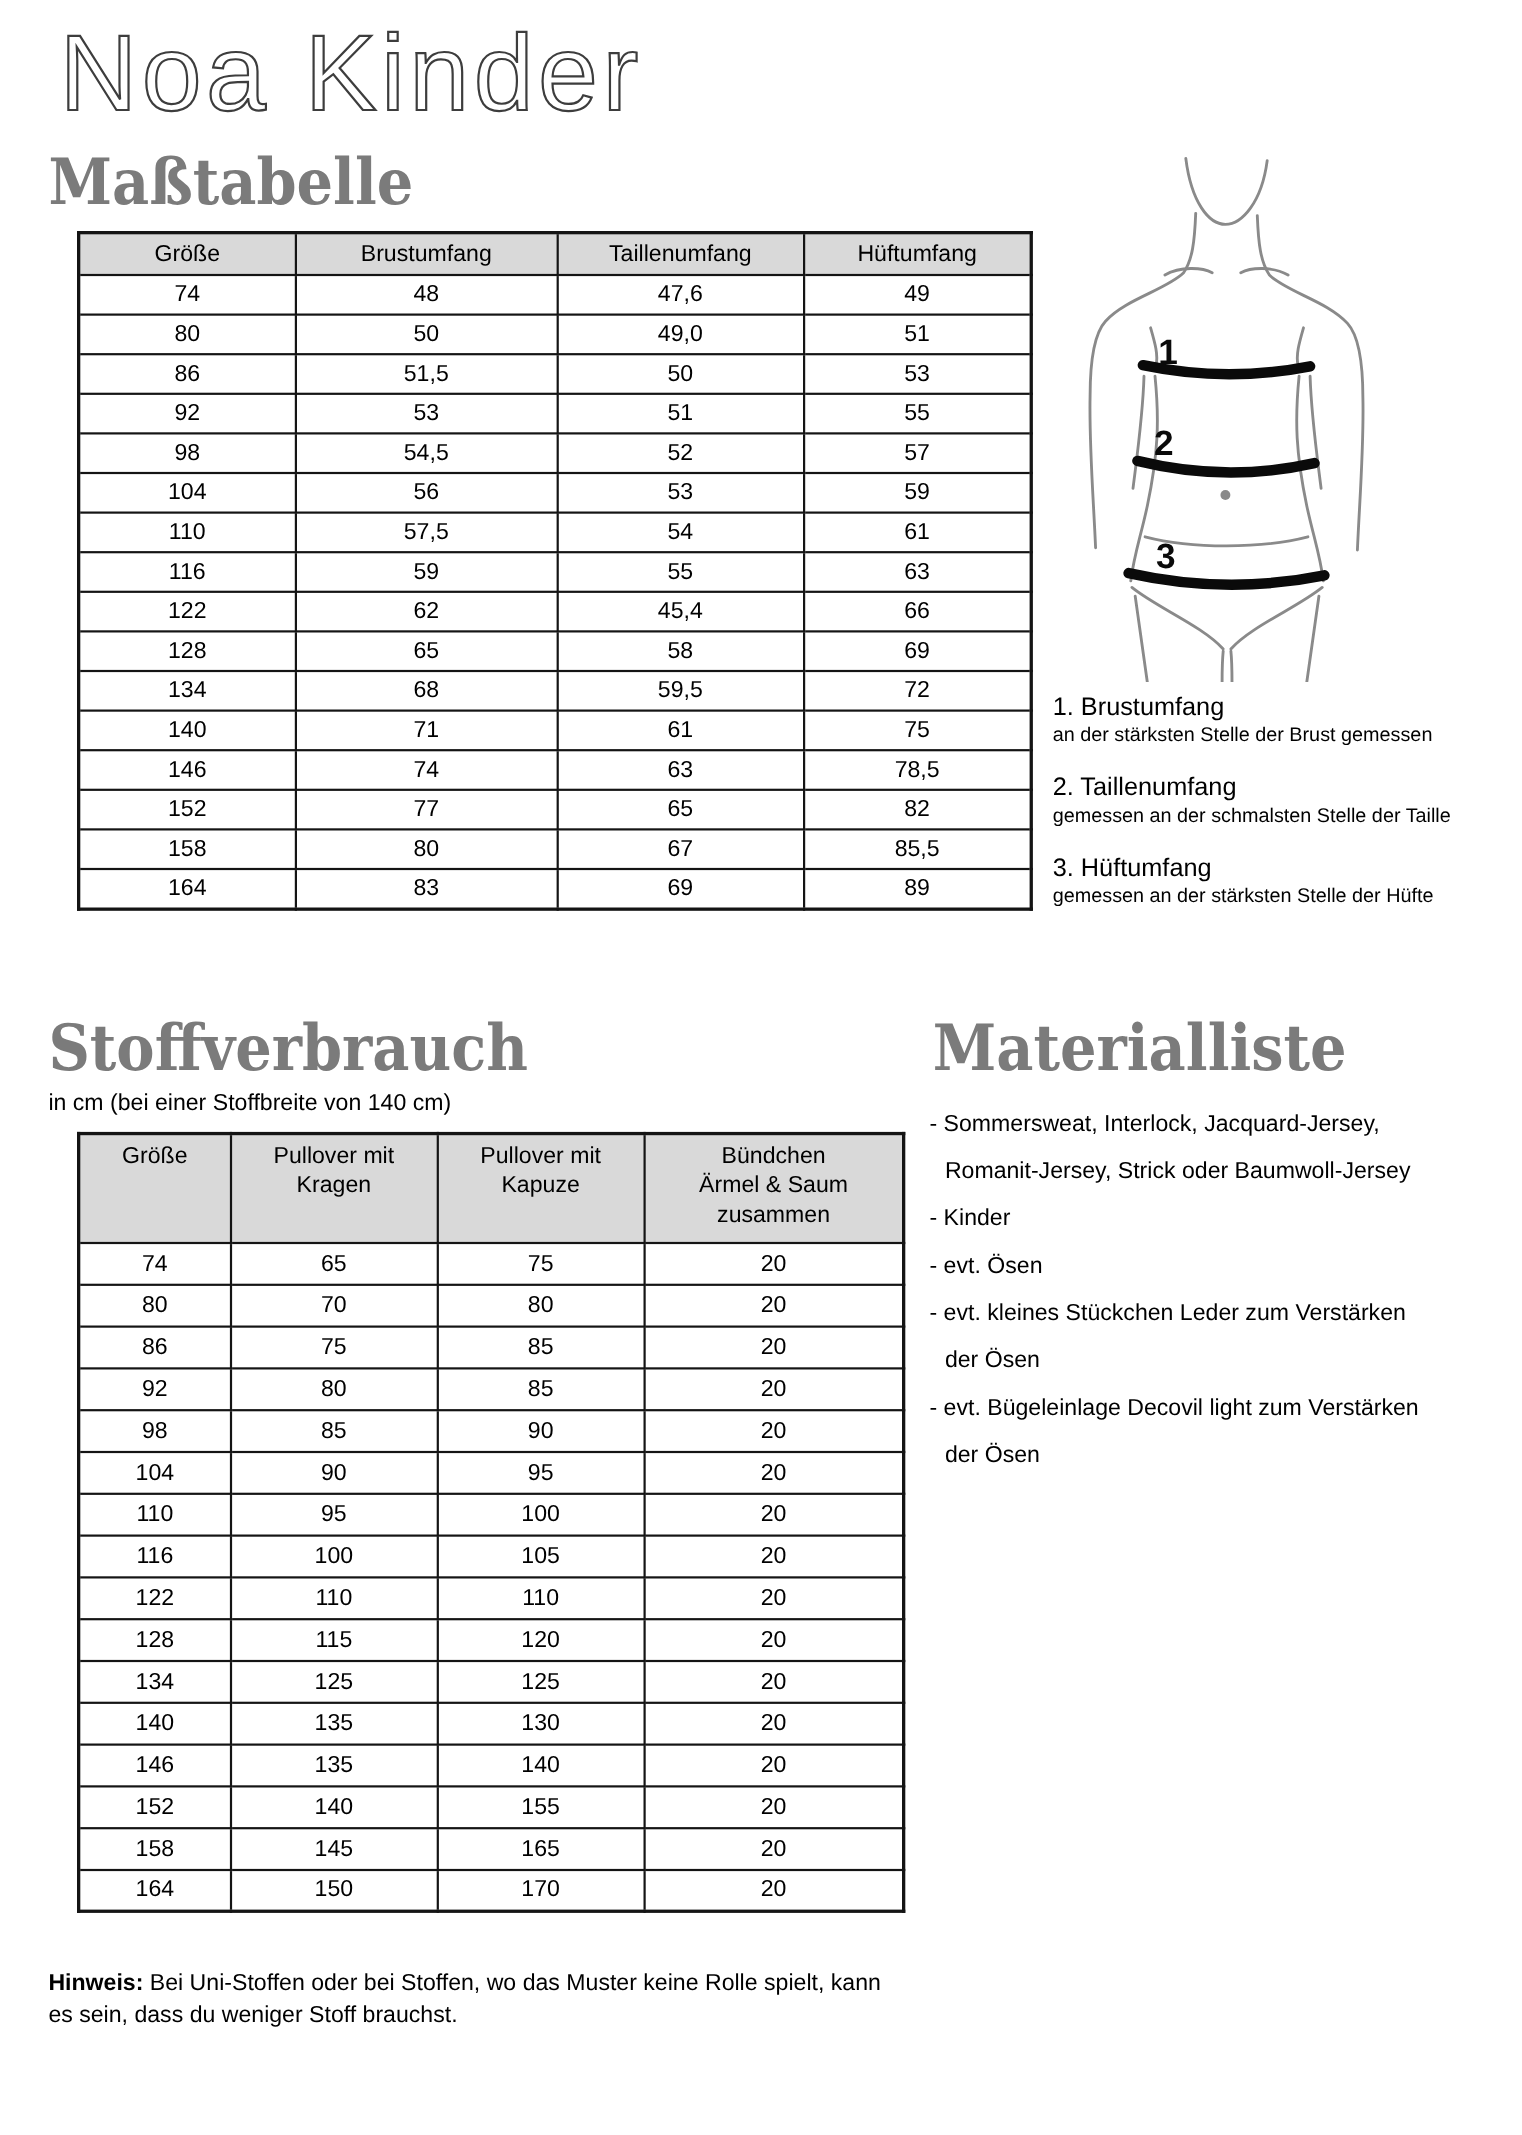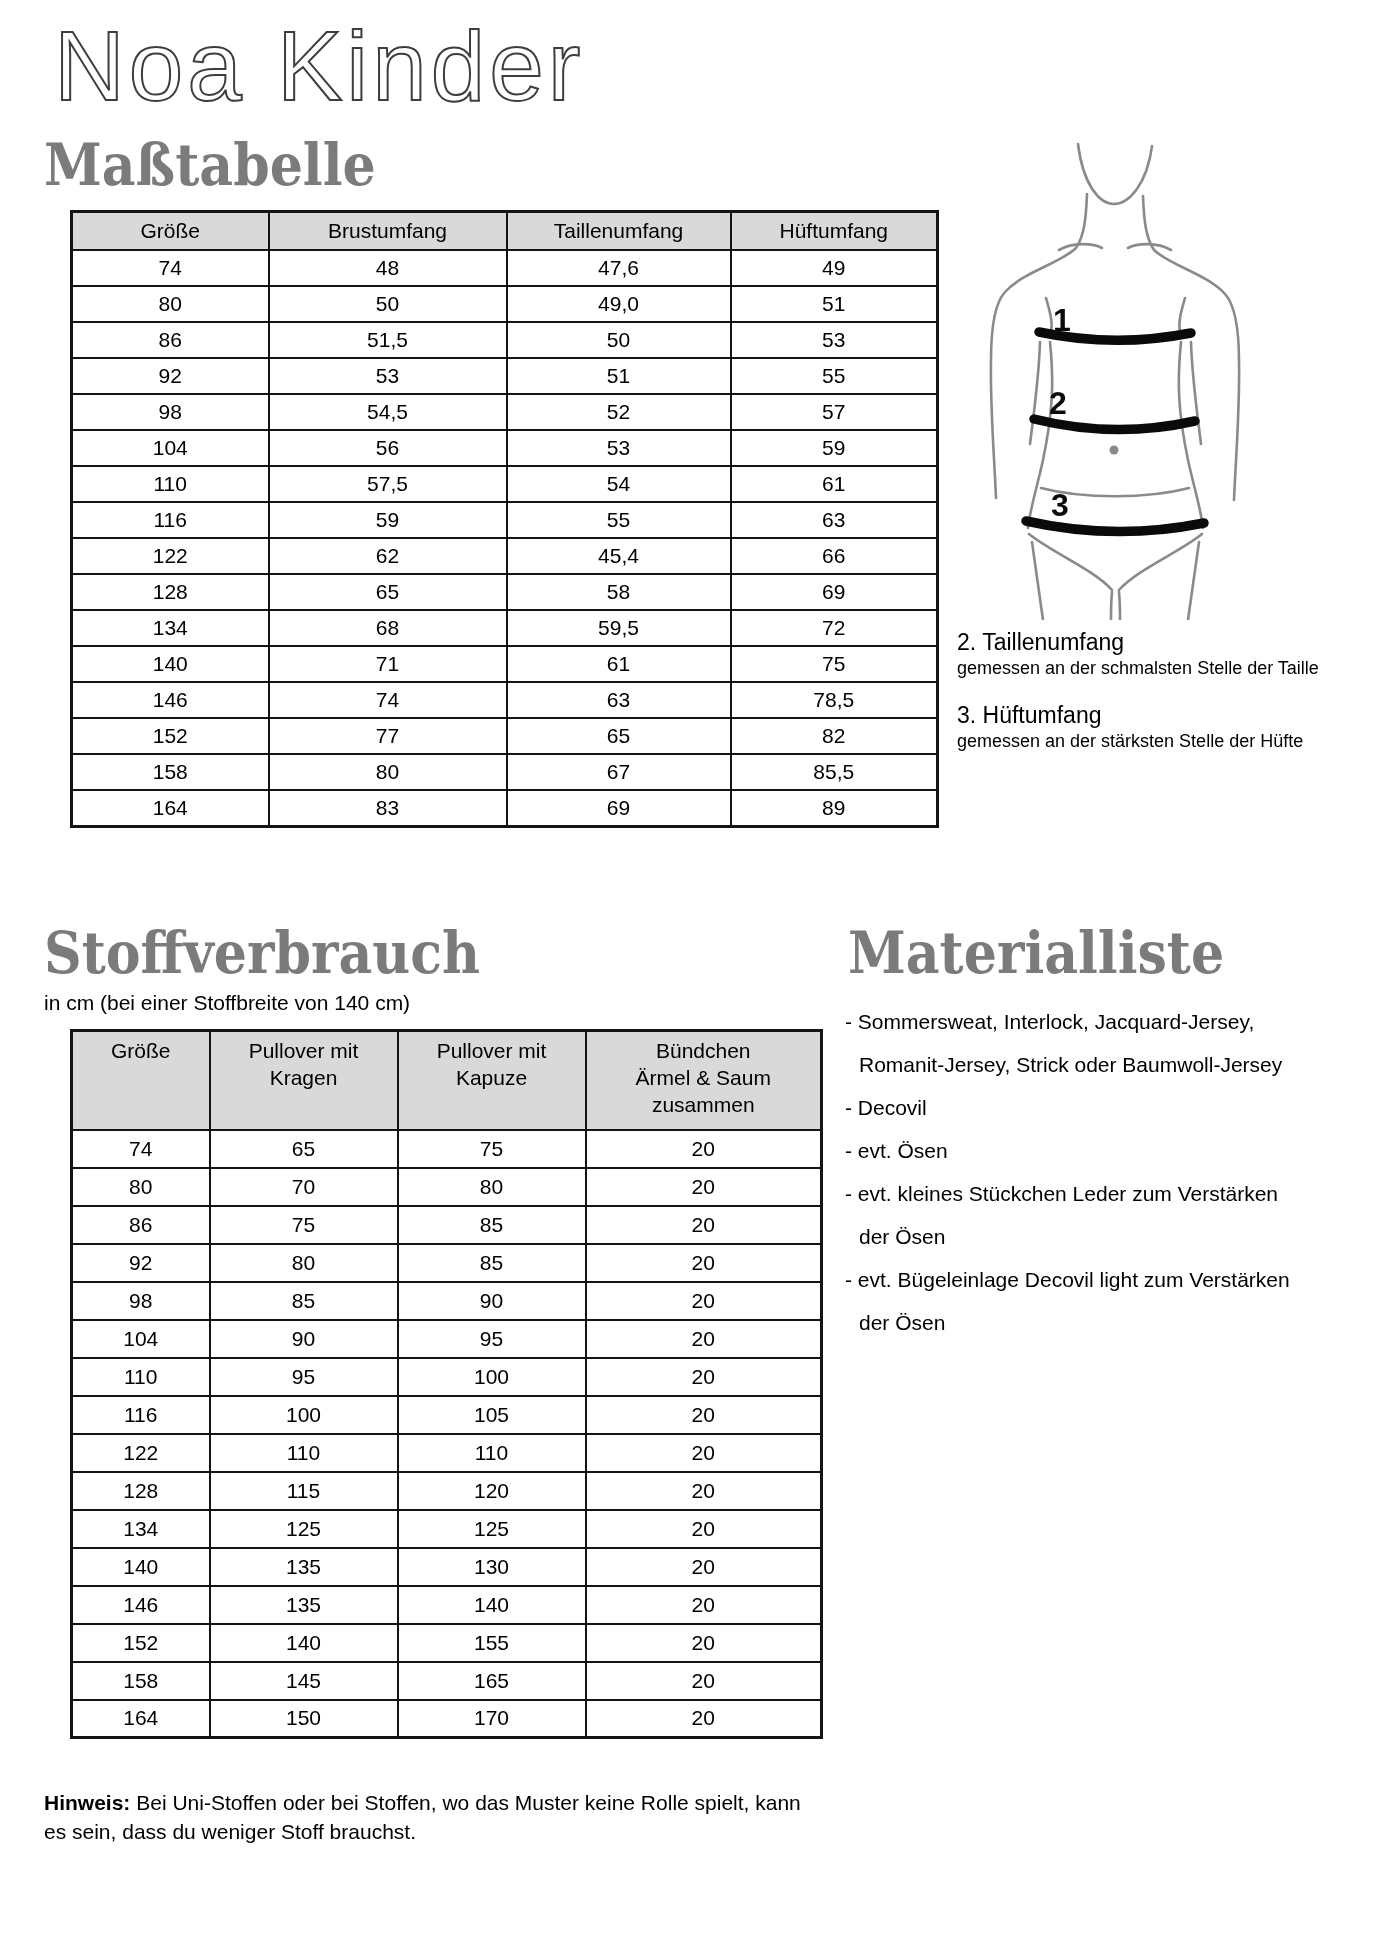--- a/index.html
+++ b/index.html
@@ -228,20 +228,24 @@
       <path class="band" d="M56,190 Q132,206 208,191"></path>
       <path class="band" d="M51,277 Q132,297 212,279"></path>
       <path class="band" d="M43,379 Q132,399 221,381"></path>
       <text class="band-label" x="70" y="189">1</text>
       <text class="band-label" x="66" y="272">2</text>
       <text class="band-label" x="68" y="374">3</text>
     </svg>
   </div>
 
   <div class="legend">
+    <div class="legend-item">
+      <div class="legend-title">1. Brustumfang</div>
+      <div class="legend-desc">an der stärksten Stelle der Brust gemessen</div>
+    </div>
     <div class="legend-item">
       <div class="legend-title">2. Taillenumfang</div>
       <div class="legend-desc">gemessen an der schmalsten Stelle der Taille</div>
     </div>
     <div class="legend-item">
       <div class="legend-title">3. Hüftumfang</div>
       <div class="legend-desc">gemessen an der stärksten Stelle der Hüfte</div>
     </div>
   </div>
 
@@ -368,21 +372,21 @@
       </tbody>
   </table>
 
   <p class="hinweis"><b>Hinweis:</b><span> Bei Uni-Stoffen oder bei Stoffen, wo das Muster keine Rolle spielt, kann
 es sein, dass du weniger Stoff brauchst.</span></p>
 
   <h2 class="section-heading h-mat">Materialliste</h2>
   <ul class="material-list">
       <li>- Sommersweat, Interlock, Jacquard-Jersey,
 Romanit-Jersey, Strick oder Baumwoll-Jersey</li>
-      <li>- Decovil</li>
+      <li>- Kinder</li>
       <li>- evt. Ösen</li>
       <li>- evt. kleines Stückchen Leder zum Verstärken
 der Ösen</li>
       <li>- evt. Bügeleinlage Decovil light zum Verstärken
 der Ösen</li>
     </ul>
 
 </div>
 
 </body></html>

